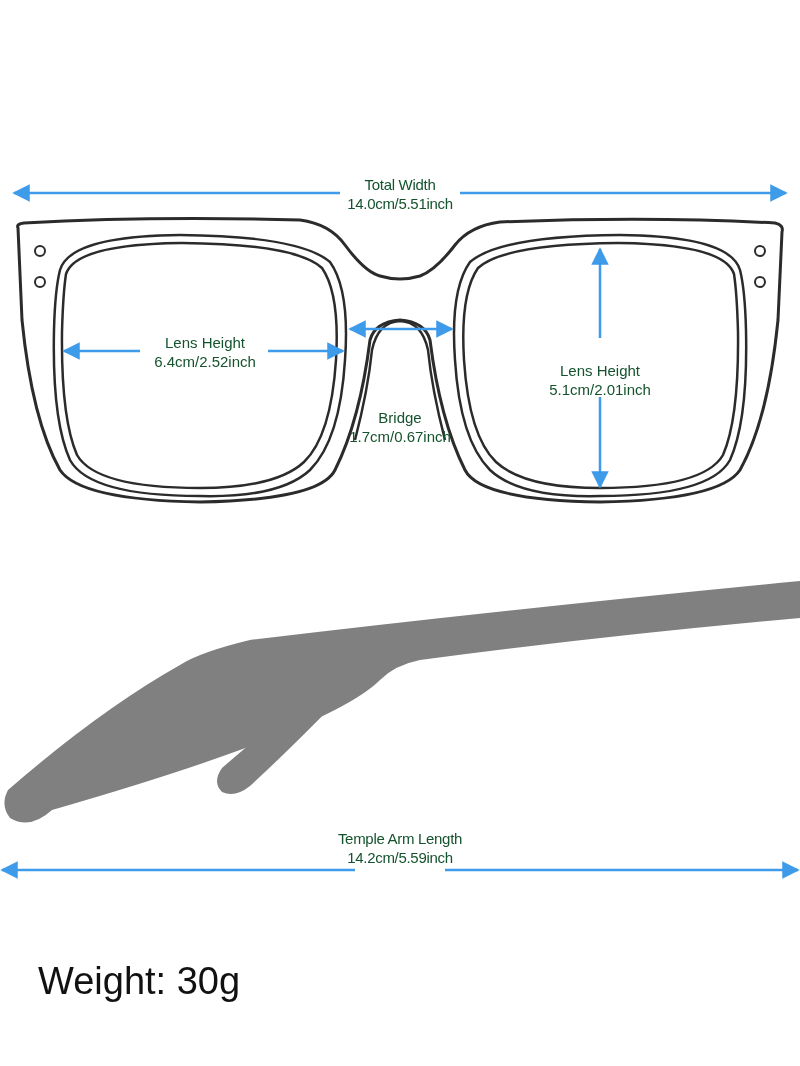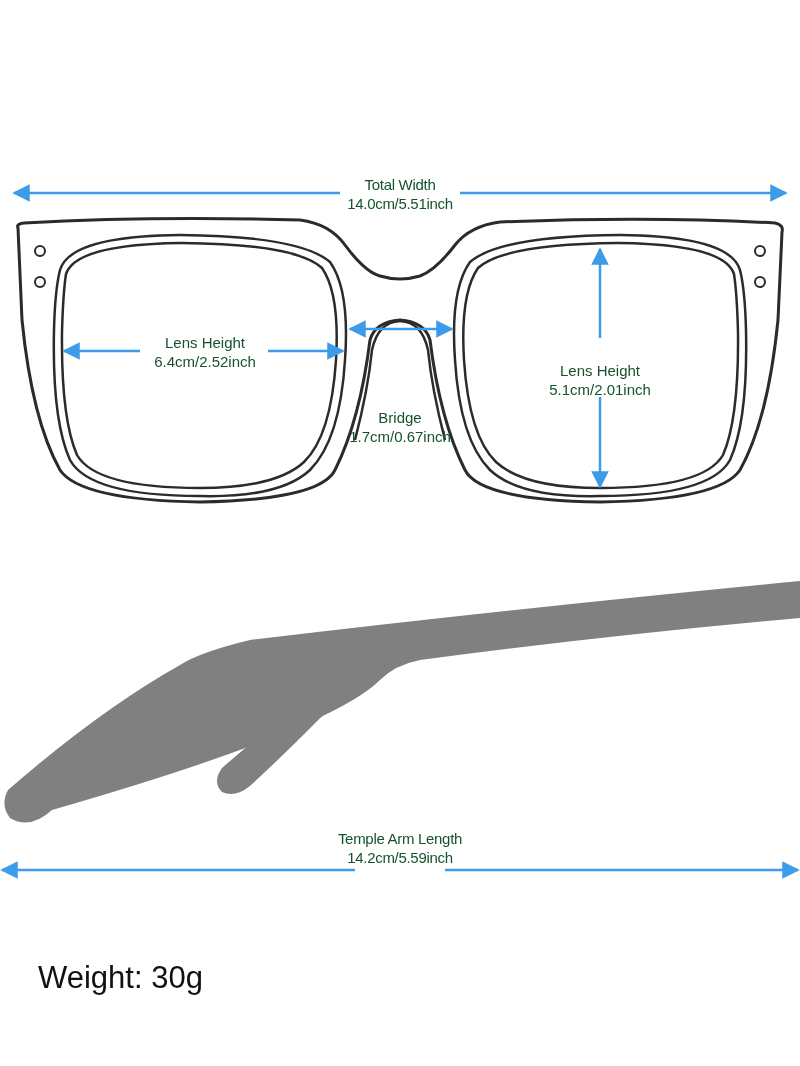--- a/index.html
+++ b/index.html
@@ -1,21 +1,21 @@
 <!DOCTYPE html>
 <html><head>
 <meta charset="utf-8">
 <style>
   html, body { margin: 0; padding: 0; background: #ffffff; }
   body { width: 800px; height: 1066px; position: relative; overflow: hidden; font-family: "Liberation Sans", sans-serif; }
   svg.diagram { position: absolute; left: 0; top: 0; }
   .lbl { position: absolute; text-align: center; color: #14532d; font-size: 15px; line-height: 19px; background: #fff; white-space: nowrap; }
   .lbl span { display: block; }
   .lbl.condensed { font-family: "Liberation Sans", sans-serif; letter-spacing: -0.3px; }
-  .weight { position: absolute; left: 38px; top: 960px; font-size: 31px; color: #111; }
+  .weight { position: absolute; left: 38px; top: 960px; font-size: 38px; color: #111; }
 </style>
 </head>
 <body>
 
 <svg class="diagram" width="800" height="1066" viewBox="0 0 800 1066">
   <defs>
     <marker id="ah" viewBox="0 0 10 10" refX="9" refY="5" markerWidth="7" markerHeight="7" orient="auto-start-reverse">
       <path d="M0,0 L10,5 L0,10 z" fill="#3d9be9"></path>
     </marker>
   </defs>

